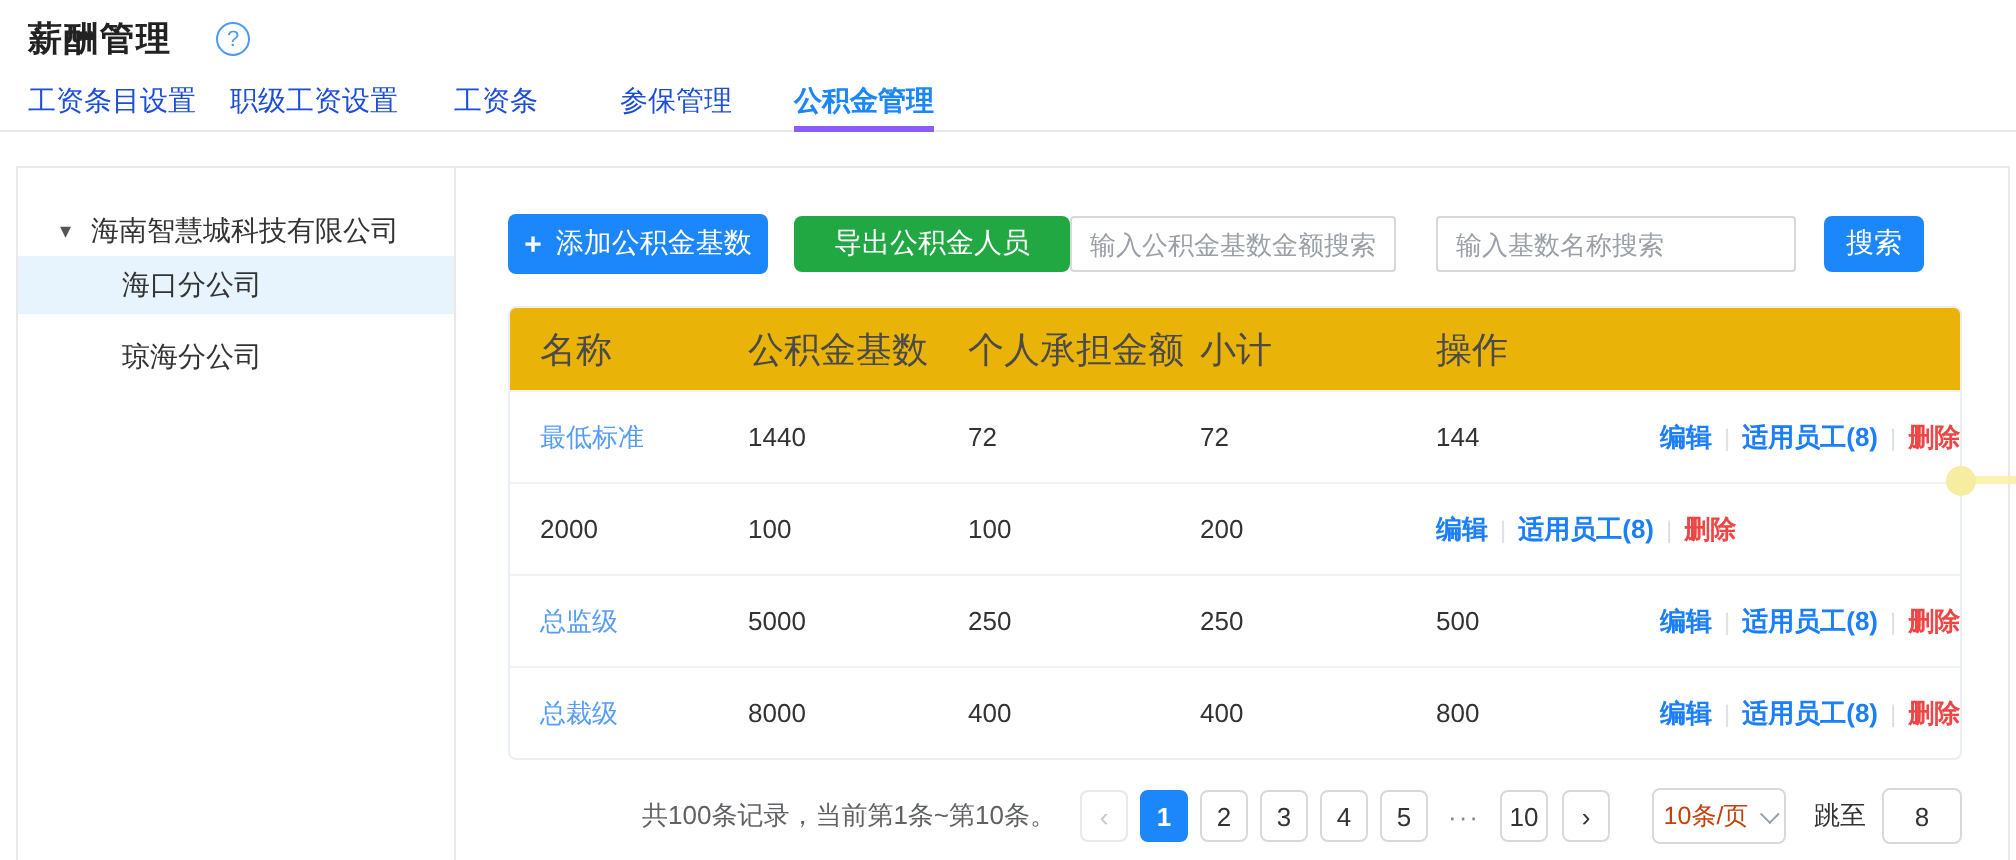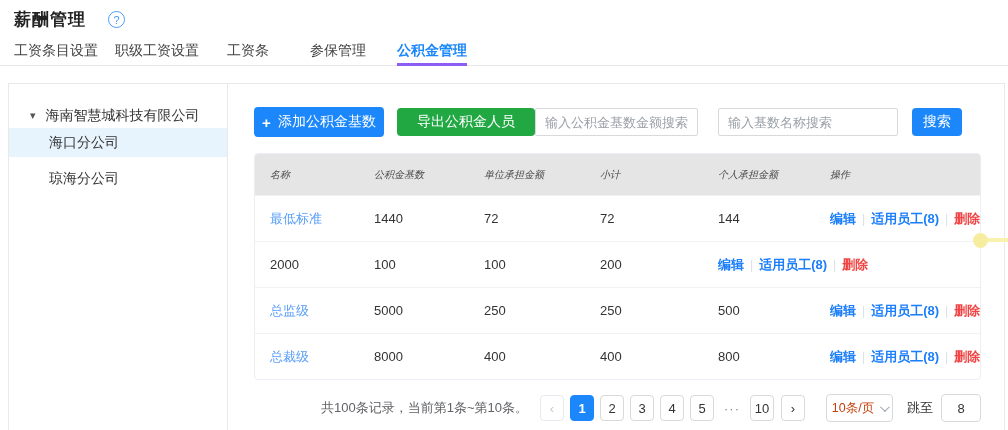--- a/index.html
+++ b/index.html
@@ -9,39 +9,39 @@
 
   
   .page-header { position:absolute; left:14px; top:8px; display:flex; align-items:center;justify-content:center; }
   .page-title { font-size:17px; font-weight:bold; color:#222; letter-spacing:1px; }
   .help-icon { margin-left:22px; width:17px; height:17px; border:1.4px solid #4b9bf8; border-radius:50%;
     color:#4b9bf8; font-size:11px; display:flex; align-items:center; justify-content:center; cursor:pointer; }
 
   
   .tabbar { position:absolute; left:0; top:34px; width:1008px; height:32px;
     border-bottom:1px solid #e8e8e8; display:flex; }
-  .tab { height:32px; padding-top:8px; font-size:14px; color:#404040; cursor:pointer; white-space:nowrap; }
+  .tab { height:32px; padding-top:8px; font-size:14px; color:#1d4ed8; cursor:pointer; white-space:nowrap; }
   .tab:nth-child(1){ margin-left:14px; }
   .tab:nth-child(2){ margin-left:17px; }
   .tab:nth-child(3){ margin-left:28px; }
   .tab:nth-child(4){ margin-left:41px; }
   .tab:nth-child(5){ margin-left:31px; }
   .tab.active { color:#1b87fa; font-weight:bold; border-bottom:3px solid #8b5cf6; }
 
   
   .card { position:absolute; left:8px; top:83px; width:997px; height:360px;
     background:#fff; border:1px solid #e9e9e9; border-bottom:none; }
 
   
   .sidebar { position:absolute; left:0; top:0; width:219px; height:100%; border-right:1px solid #e9e9e9; }
   .tree { padding-top:19px; }
   .tree-company { height:25px; display:flex; align-items:center; padding-left:21px; cursor:pointer; }
   .caret-down { font-size:11px; color:#555; margin-right:10px; }
   .tree-company-label { font-size:14px; color:#333; }
-  .tree-item { height:29px; display:flex; align-items:center; padding-left:40px;
+  .tree-item { height:29px; display:flex; align-items:center; padding-left:52px;
     font-size:14px; color:#333; cursor:pointer; }
   .tree-item.selected { background:#e7f4fd; }
   .tree-item + .tree-item { margin-top:7px; }
 
   
   .main { position:absolute; left:245px; top:0; width:727px; }
   .toolbar { margin-top:23px; display:flex; align-items:flex-start; height:30px; }
   .btn { border:none; border-radius:4px; color:#fff; font-size:14px; cursor:pointer;
     display:flex; align-items:center; justify-content:center;
     font-family:"Liberation Sans","DejaVu Sans",sans-serif; }
@@ -52,21 +52,21 @@
     font-size:13px; color:#333; outline:none; background:#fff;
     font-family:"Liberation Sans","DejaVu Sans",sans-serif; }
   .search-input::placeholder { color:#9aa0a6; }
   .input-amount { margin-top:1px; width:163px; }
   .input-name { margin-left:20px; margin-top:1px; width:180px; }
   .btn-search { width:50px; height:28px; margin-left:14px; margin-top:1px; background:#1b87fa; }
 
   
   .table { margin-top:16px; width:727px; border:1px solid #ebeef5; border-radius:4px; overflow:hidden; background:#fff; }
   .trow { display:grid; grid-template-columns:119px 110px 116px 118px 112px auto; align-items:center; }
-  .thead { height:41px; background:#e5e5e5; font-size:10px; color:#4a4a4a;font-style:italic; }
+  .thead { height:41px; background:#eab308; font-size:18px; color:#4a4a4a; }
   .tbody-row { height:46px; border-top:1px solid #f0f2f5; font-size:13px; color:#333; }
   .cell:first-child { padding-left:15px; }
   .name-link { color:#569df8; cursor:pointer; }
   .ops { display:flex; align-items:center; font-size:13px; white-space:nowrap; }
   .op-link { color:#1b7efa; font-weight:bold; cursor:pointer; }
   .op-delete { color:#f04545; font-weight:bold; cursor:pointer; }
   .op-sep { color:#dcdfe6; margin:0 6px; font-size:12px; }
 
   
   .pagination { margin-top:14px; width:727px; display:flex; align-items:center; justify-content:flex-end; }
@@ -133,23 +133,22 @@
         <button class="btn btn-export">导出公积金人员</button>
         <input class="search-input input-amount" placeholder="输入公积金基数金额搜索" style="">
         <input class="search-input input-name" placeholder="输入基数名称搜索" style="">
         <button class="btn btn-search">搜索</button>
       </div>
 
       <div class="table">
         <div class="trow thead">
           <div class="cell">名称</div>
           <div class="cell">公积金基数</div>
-          <div class="cell">单位承担金额</div>
+          <div class="cell">个人承担金额</div>
           <div class="cell">小计</div>
-          <div class="cell">个人承担金额</div>
           <div class="cell">操作</div>
         </div>
 
         <div class="trow tbody-row">
           <div class="cell name-link">最低标准</div>
           <div class="cell">1440</div>
           <div class="cell">72</div>
           <div class="cell">72</div>
           <div class="cell">144</div>
           <div class="cell ops">

